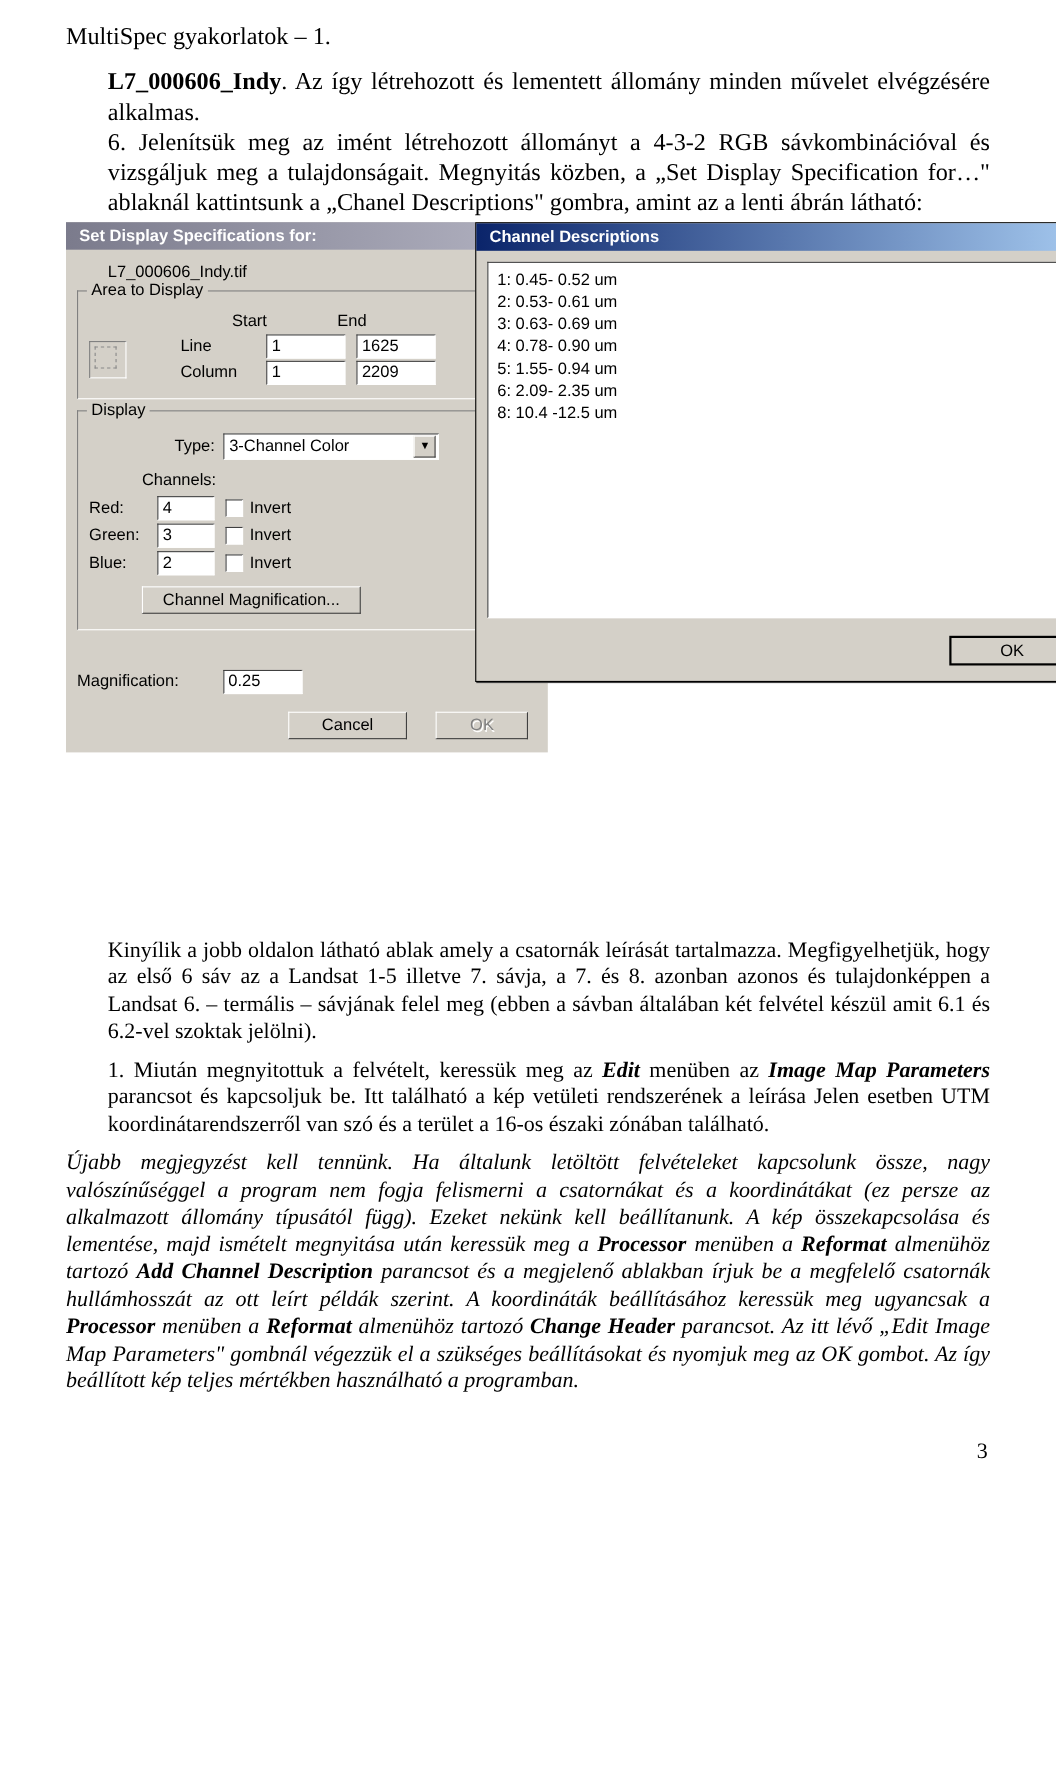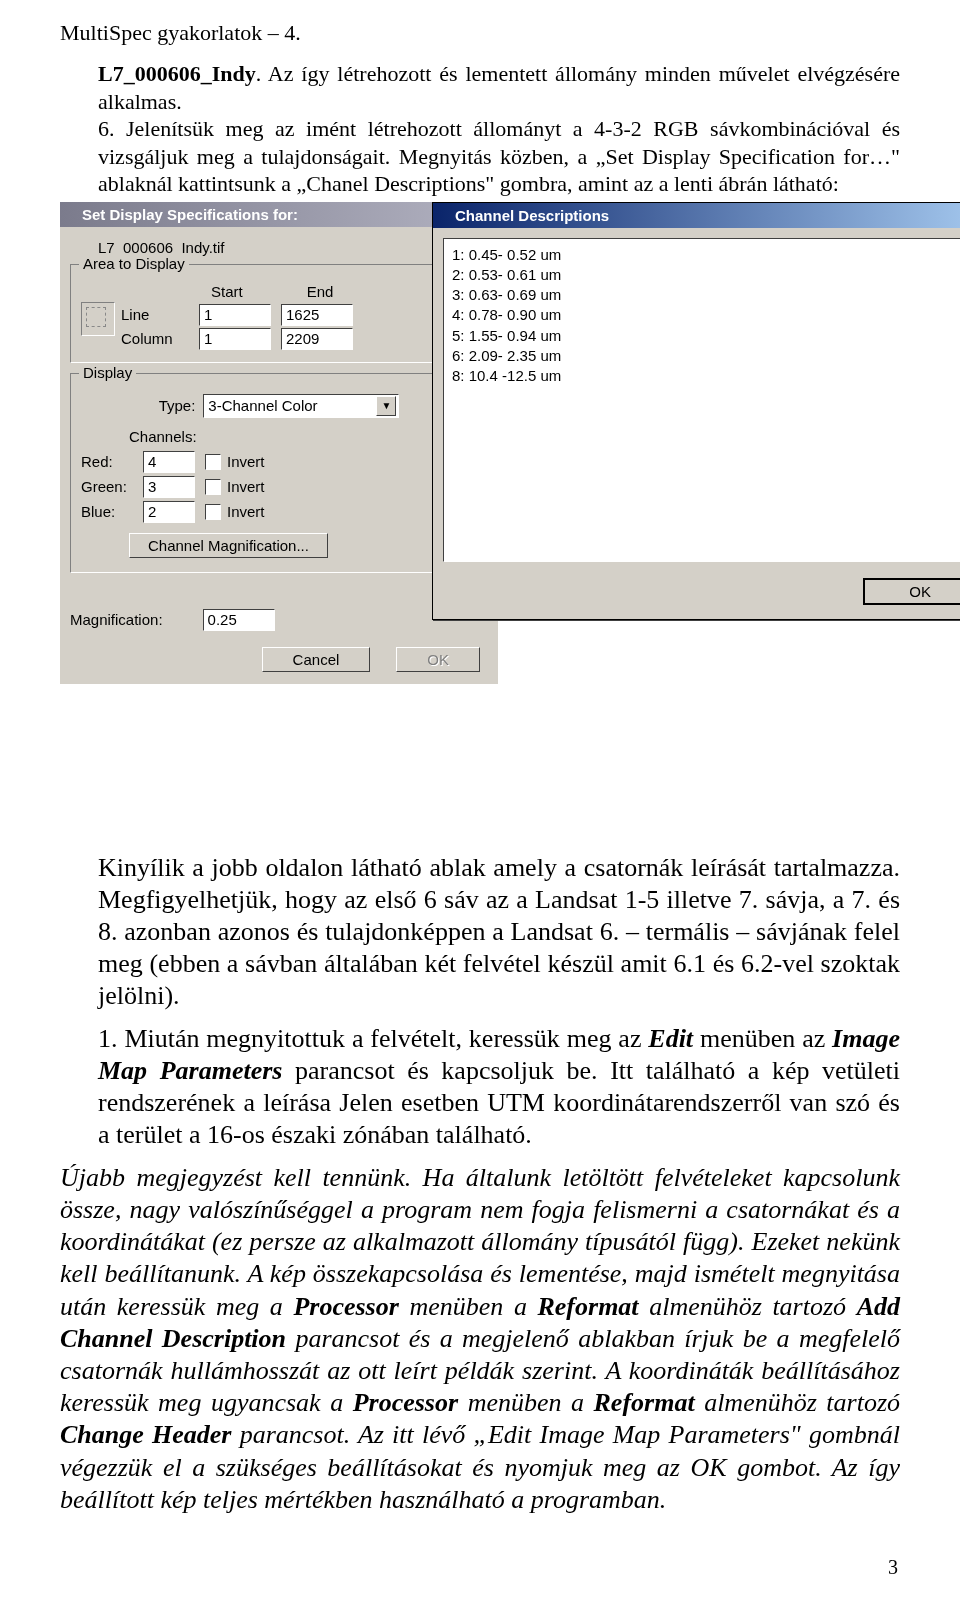--- a/index.html
+++ b/index.html
@@ -41,21 +41,21 @@
   }
   
   .dlg-left {
     background: #d4d0c8;
     width: 438px;
     box-sizing: border-box;
   }
   .titlebar {
     background: linear-gradient(to right, #7b7b8c, #b3b3c2);
     color: #fff;
-    padding: 4px 22px;
+    padding: 4px 12px;
     font-size: 15px;
     font-weight: bold;
     font-family: Tahoma, Arial, sans-serif;
   }
   .titlebar.active {
     background: linear-gradient(to right, #0a246a, #a6caf0);
   }
   .dlg-body {
     padding: 8px 10px 12px 10px;
   }
@@ -254,21 +254,21 @@
   }
   .faded-row {
     display: flex;
     align-items: center;
     gap: 8px;
     margin-left: 26px;
     margin-top: -2px;
   }
   
   .after-text {
-    font-size: 26px;
+    font-size: 20px;
     line-height: 1.24;
     text-align: justify;
     margin: 10px 0 0 38px;
   }
   .italic {
     font-style: italic;
   }
   .bold {
     font-weight: bold;
   }
@@ -279,21 +279,21 @@
     margin-right: 2px;
   }
   .cd-btn-row {
     margin: 10px 0 0 48px;
   }
 </style>
 </head>
 <body>
 
 <div class="page">
-  <div class="header-title">MultiSpec gyakorlatok – 4.</div>
+  <div class="header-title">MultiSpec gyakorlatok – 1.</div>
 
   <div class="intro">
     <span class="filename-bold">L7_000606_Indy</span><span>. Az így létrehozott és lementett állomány minden művelet elvégzésére alkalmas.</span>
     <br>
     <span>6. Jelenítsük meg az imént létrehozott állományt a 4-3-2 RGB sávkombinációval és vizsgáljuk meg a tulajdonságait. Megnyitás közben, a „Set Display Specification for…" ablaknál kattintsunk a „Chanel Descriptions" gombra, amint az a lenti ábrán látható:</span>
   </div>
 
   <div class="screenshot">
     <div class="ui-area">
 
@@ -301,21 +301,21 @@
         <div class="titlebar">Set Display Specifications for:</div>
         <div class="dlg-body">
           <div class="filename">L7_000606_Indy.tif</div>
 
           <div class="group">
             <div class="group-title">Area to Display</div>
             <div class="area-labels">
               <span>Start</span>
               <span>End</span>
             </div>
-            <div style="display:flex;align-items:flex-start;">
+            <div style="display:flex;align-items:center;gap:43px;">
               <span class="area-left-icon"></span>
               <div>
                 <div class="area-row">
                   <span class="area-col-labels">Line</span>
                   <input class="txtbox" value="1" style="">
                   <input class="txtbox" value="1625" style="">
                 </div>
                 <div class="area-row">
                   <span class="area-col-labels">Column</span>
                   <input class="txtbox" value="1" style="">

